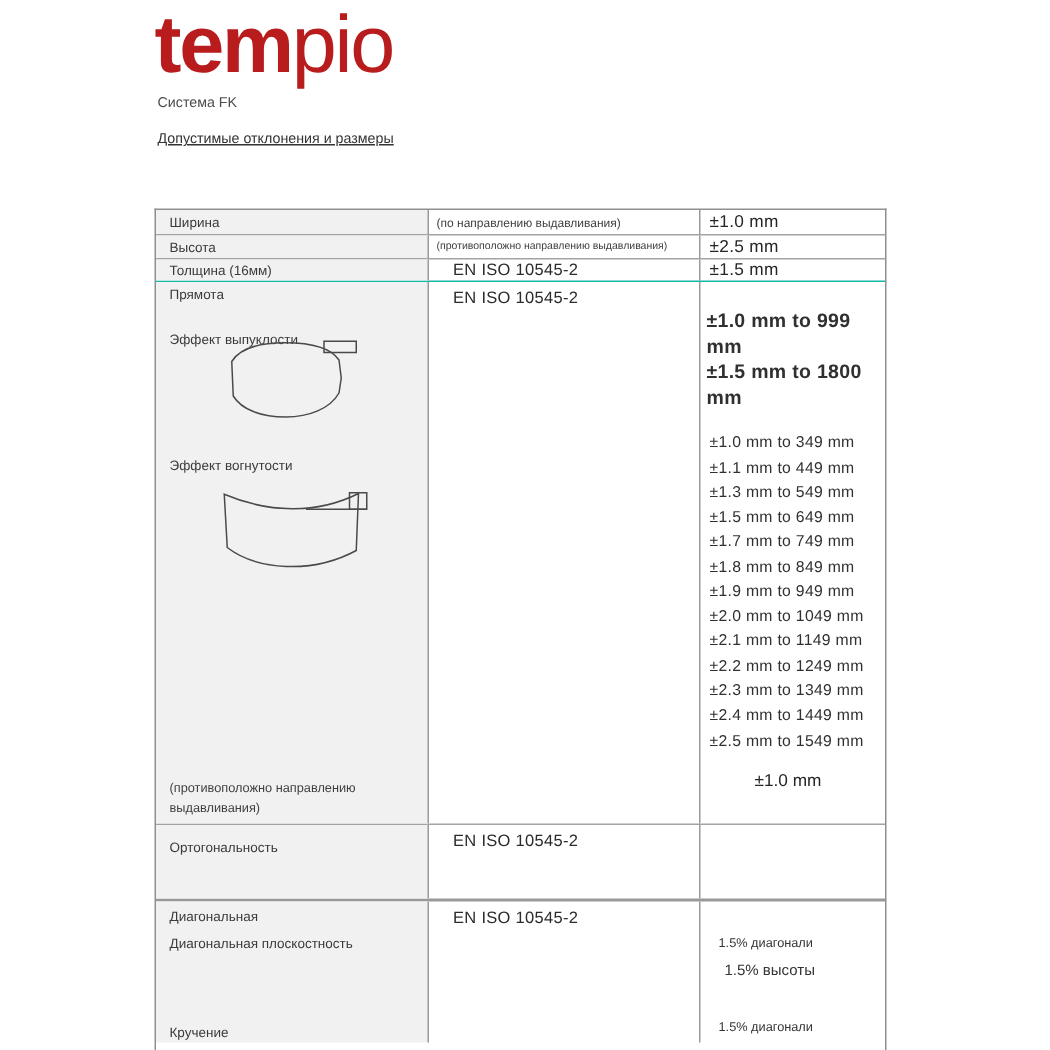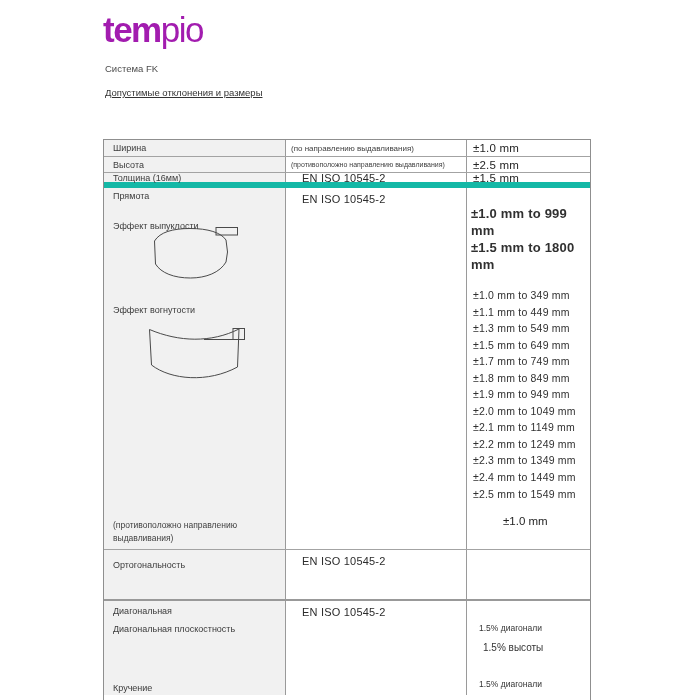--- a/index.html
+++ b/index.html
@@ -1,41 +1,41 @@
 <!DOCTYPE html>
 <html><head>
 <meta charset="utf-8">
 <style>
   * { margin: 0; padding: 0; box-sizing: border-box; }
   html,body { width: 700px; height: 700px; background: #ffffff;
     font-family: "Liberation Sans", sans-serif; color: #3b3b3b; }
   .page { position: relative; width: 700px; height: 700px; background: #fff; overflow: hidden; }
 
   
-  .logo { position: absolute; left: 103px; top: 6px; font-size: 35px; line-height: 48px;
-    letter-spacing: -1.5px; color: #a21caf; }
+  .logo { position: absolute; left: 103px; top: 6px; font-size: 54px; line-height: 48px;
+    letter-spacing: -1.5px; color: #b91c1c; }
   .logo .b { font-weight: 800; }
   .logo .l { font-weight: 400; }
   .subtitle { position: absolute; left: 105px; top: 63px; font-size: 9.5px; color: #4c4c4c; }
   .doc-title { position: absolute; left: 105px; top: 87px; font-size: 9.5px; color: #333;
     text-decoration: underline; cursor: pointer; }
 
   
   .tbl { position: absolute; left: 103px; top: 139px; width: 488px; height: 601px;
     border: 1px solid #8f8f8f; border-bottom: 2px solid #858585; background: #fff; }
   .row { display: flex; width: 100%; border-bottom: 1px solid #a3a3a3; }
   .row:last-child { border-bottom: none; }
   .c1 { width: 182px; background: #f1f1f1; border-right: 1px solid #9a9a9a; position: relative; }
   .c2 { width: 181px; border-right: 1px solid #9a9a9a; position: relative; }
   .c3 { flex: 1; position: relative; }
 
   .r-simple { align-items: center; }
   .r1 { height: 17px; }
   .r2 { height: 16px; }
-  .r3 { height: 15px; border-bottom: 6px solid #14b8a6; align-items: center; }
+  .r3 { height: 15px; border-bottom: 1px solid #14b8a6; align-items: center; }
   .r4 { height: 362px; }
   .r5 { height: 51px; border-bottom: 2px solid #999; justify-content: space-between; }
   .r6 { height: 94px; }
   .r-simple .c1, .r-simple .c2, .r-simple .c3 { display: flex; align-items: center; height: 100%; }
 
   .lbl { font-size: 9px; color: #3b3b3b; padding-left: 9px; }
   .paren { font-size: 8px; color: #3f3f3f; padding-left: 5px; white-space: nowrap; }
   .paren.small { font-size: 7px; }
   .method { font-size: 11px; color: #2b2b2b; padding-left: 16px; letter-spacing: 0.2px; }
   .val { font-size: 11.5px; color: #252525; padding-left: 6px; letter-spacing: 0.2px; }

